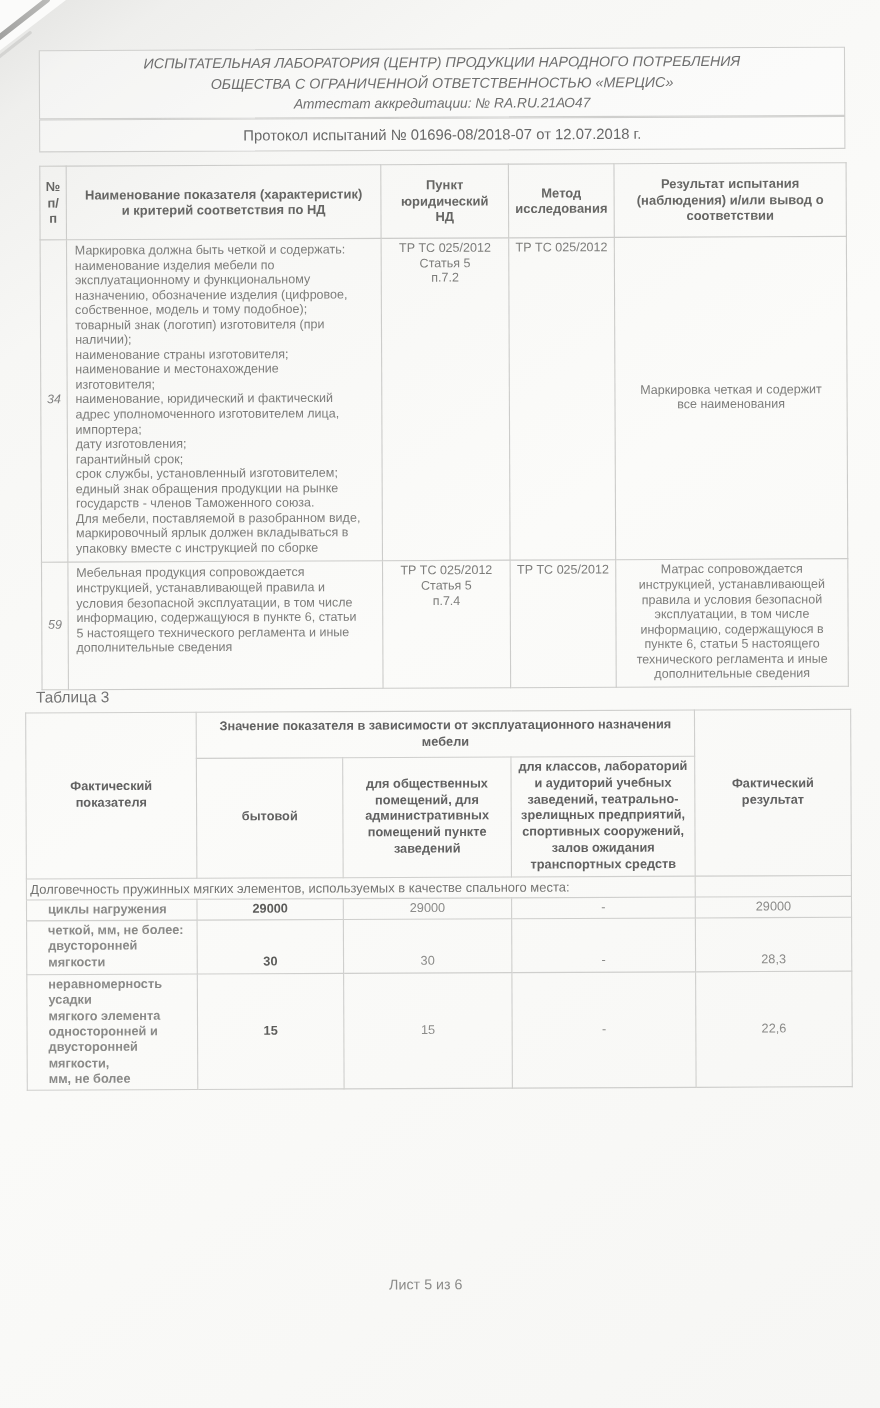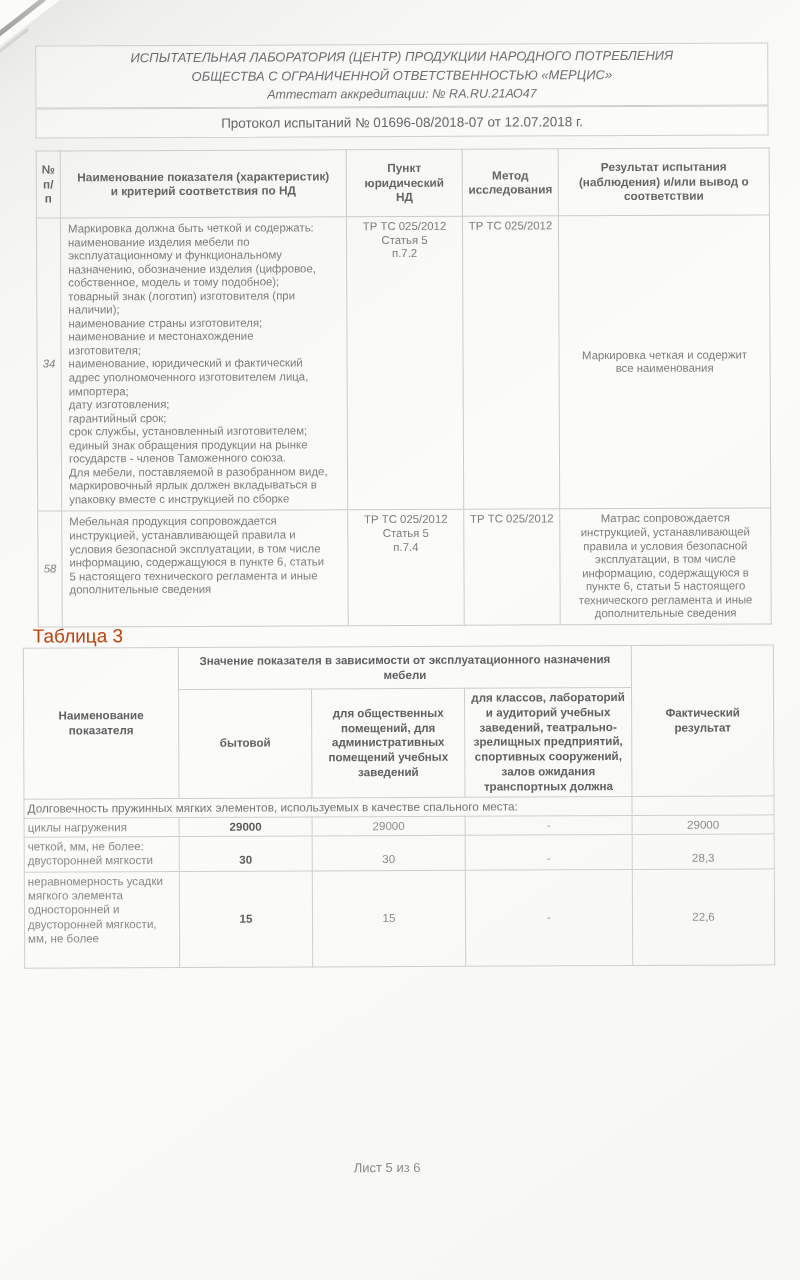--- a/index.html
+++ b/index.html
@@ -50,30 +50,30 @@
   }
   .tbl1 td{font-size:11.4px;line-height:13.55px;color:#7d7d7b;padding:3px 4px;}
   .tbl1 td.num{font-style:italic;text-align:center;vertical-align:middle;color:#808080;}
   .tbl1 td.name{padding:4px 7px;}
   .tbl1 td.center{text-align:center;}
   .tbl1 td.mid{vertical-align:middle;}
   .tbl1 tr.r34{height:288px;}
   .tbl1 tr.r35{height:112px;}
 
   
-  .t3caption{position:absolute;left:30px;top:624px;font-size:19px;color:#c2410c;}
+  .t3caption{position:absolute;left:30px;top:624px;font-size:14px;color:#737373;}
   .tbl3{position:absolute;left:20px;top:646px;width:750px;}
   .tbl3 td{border:1px solid #cfcfcd;font-size:11.6px;line-height:14.3px;padding:2px 4px;}
   .tbl3 td.h{
     font-weight:600;color:#616161;text-align:center;vertical-align:middle;line-height:14.8px;
   }
   .tbl3 tr.h1{height:42px;}
   .tbl3 tr.h2{height:104px;}
   .tbl3 td.section{color:#747472;padding-left:3px;font-size:11.8px;}
-  .tbl3 td.lbl{color:#8a8a88;vertical-align:top;padding-left:3px;}
+  .tbl3 td.lbl{color:#8a8a88;vertical-align:top;padding-left:19px;font-weight:bold;}
   .tbl3 td.val{text-align:center;color:#8c8c8a;vertical-align:middle;}
   .tbl3 td.val.b{color:#5c5c5a;font-weight:700;}
   .tbl3 tr.rB td{vertical-align:bottom;padding-bottom:3px;}
   .tbl3 tr.rB td.lbl{vertical-align:top;}
   .tbl3 tr.rC{height:96px;}
   .tbl3 tr.rC td.val{vertical-align:middle;}
 
   .footer{
     position:absolute;left:0;top:1160px;width:764px;text-align:center;
     font-size:13px;color:#8b8b89;
@@ -146,21 +146,21 @@
 маркировочный ярлык должен вкладываться в
 упаковку вместе с инструкцией по сборке</td>
         <td class="center pre">ТР ТС 025/2012
 Статья 5
 п.7.2</td>
         <td class="center">ТР ТС 025/2012</td>
         <td class="center mid pre">Маркировка четкая и содержит
 все наименования</td>
       </tr>
       <tr class="r35">
-        <td class="num">58</td>
+        <td class="num">59</td>
         <td class="name pre">Мебельная продукция сопровождается
 инструкцией, устанавливающей правила и
 условия безопасной эксплуатации, в том числе
 информацию, содержащуюся в пункте 6, статьи
 5 настоящего технического регламента и иные
 дополнительные сведения</td>
         <td class="center pre">ТР ТС 025/2012
 Статья 5
 п.7.4</td>
         <td class="center">ТР ТС 025/2012</td>
@@ -181,40 +181,40 @@
   <table class="tbl3">
     <colgroup>
       <col style="width:155px">
         <col style="width:133px">
         <col style="width:153px">
       <col style="width:167px">
         <col style="width:142px">
     </colgroup>
     <tbody>
       <tr class="h1">
-        <td class="h pre" rowspan="2">Наименование
+        <td class="h pre" rowspan="2">Фактический
 показателя</td>
         <td class="h pre" colspan="3">Значение показателя в зависимости от эксплуатационного назначения
 мебели</td>
         <td class="h" rowspan="2">Фактический результат</td>
       </tr>
       <tr class="h2">
         <td class="h pre">бытовой</td>
         <td class="h pre">для общественных
 помещений, для
 административных
-помещений учебных
+помещений пункте
 заведений</td>
         <td class="h pre">для классов, лабораторий
 и аудиторий учебных
 заведений, театрально-
 зрелищных предприятий,
 спортивных сооружений,
 залов ожидания
-транспортных должна</td>
+транспортных средств</td>
       </tr>
       <tr>
         <td class="section" colspan="4">Долговечность пружинных мягких элементов, используемых в качестве спального места:</td>
         <td></td>
       </tr>
       <tr>
         <td class="lbl pre">циклы нагружения</td>
         <td class="val b">29000</td>
         <td class="val">29000</td>
         <td class="val">-</td>

